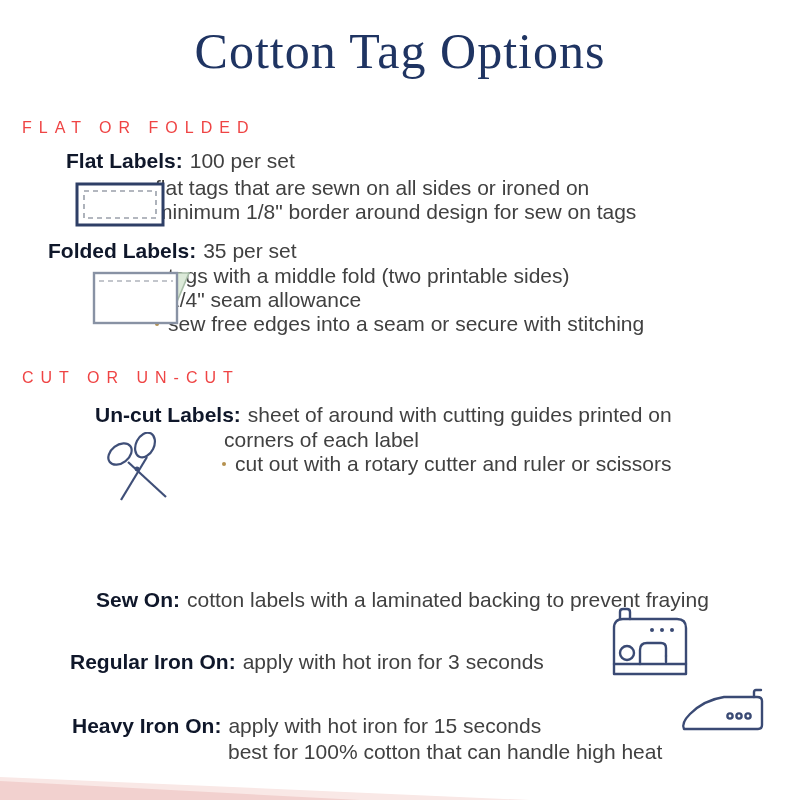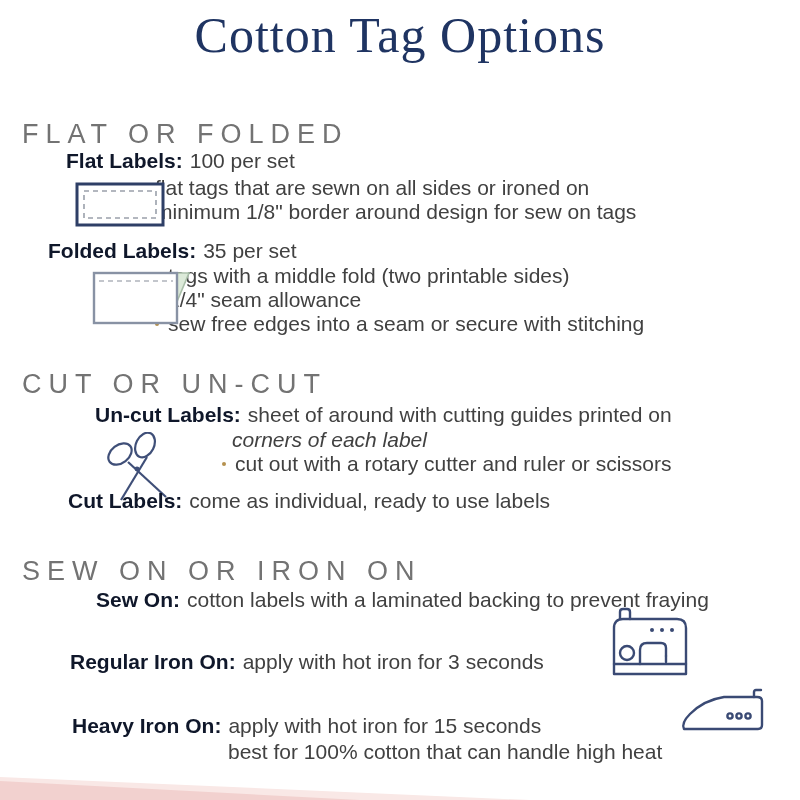--- a/index.html
+++ b/index.html
@@ -7,35 +7,35 @@
     position: relative;
     width: 800px;
     height: 800px;
     background: #ffffff;
     overflow: hidden;
     font-family: "Liberation Sans", sans-serif;
     color: #414141;
   }
   .page-title {
     position: absolute;
-    top: 6px;
+    top: 22px;
     left: 0;
     width: 100%;
     text-align: center;
     font-family: "Liberation Serif", serif;
     font-size: 50px;
     font-weight: 400;
     color: #1f3462;
     letter-spacing: 1px;
   }
   .section-heading {
     position: absolute;
-    font-size: 27px;
+    font-size: 16px;
     font-weight: 500;
-    color: #737373;
+    color: #ef4444;
     letter-spacing: 7px;
     white-space: nowrap;
   }
   .line {
     position: absolute;
     font-size: 21px;
     line-height: 24px;
     white-space: nowrap;
     color: #414141;
   }
@@ -104,40 +104,36 @@
     <polygon points="84,7 99,7 78,57" fill="#dcead9" stroke="#a9bfa9" stroke-width="1.6"></polygon>
     <rect x="4" y="7" width="83" height="50" fill="#ffffff" stroke="#8892a4" stroke-width="2.4"></rect>
     <line x1="9" y1="15" x2="83" y2="15" stroke="#b0b4bc" stroke-width="1.6" stroke-dasharray="5 4"></line>
   </svg>
 
   <div class="section-heading" style="left:22px; top:369px;">CUT OR UN-CUT</div>
 
   <div class="line" style="left:95px; top:403px;">
     <span class="lbl">Un-cut Labels:</span><span class="val">sheet of around with cutting guides printed on</span>
   </div>
-  <div class="line" style="left:232px; top:428px;font-style:italic;">corners of each label</div>
+  <div class="line" style="left:224px; top:428px;">corners of each label</div>
   <div class="line" style="left:222px; top:452px;">
     <span class="dot"></span><span>cut out with a rotary cutter and ruler or scissors</span>
   </div>
 
   <svg class="icon" style="left:100px; top:432px;" width="88" height="72" viewBox="0 0 88 72">
     <g fill="none" stroke="#3f4f78" stroke-width="2.2">
       <ellipse cx="20" cy="22" rx="13" ry="9" transform="rotate(-38 20 22)"></ellipse>
       <ellipse cx="45" cy="13" rx="9" ry="13" transform="rotate(26 45 13)"></ellipse>
       <line x1="28" y1="30" x2="66" y2="65"></line>
       <line x1="47" y1="25" x2="21" y2="68"></line>
     </g>
     <circle cx="37" cy="37" r="2.4" fill="#3f4f78"></circle>
   </svg>
 
-  <div class="line" style="left:68px; top:489px;">
-    <span class="lbl">Cut Labels:</span><span class="val">come as individual, ready to use labels</span>
-  </div>
 
-  <div class="section-heading" style="left:22px; top:556px;">SEW ON OR IRON ON</div>
 
   <div class="line" style="left:96px; top:588px;">
     <span class="lbl">Sew On:</span><span class="val">cotton labels with a laminated backing to prevent fraying</span>
   </div>
 
   <div class="line" style="left:70px; top:650px;">
     <span class="lbl">Regular Iron On:</span><span class="val">apply with hot iron for 3 seconds</span>
   </div>
 
   <div class="line" style="left:72px; top:714px;">

